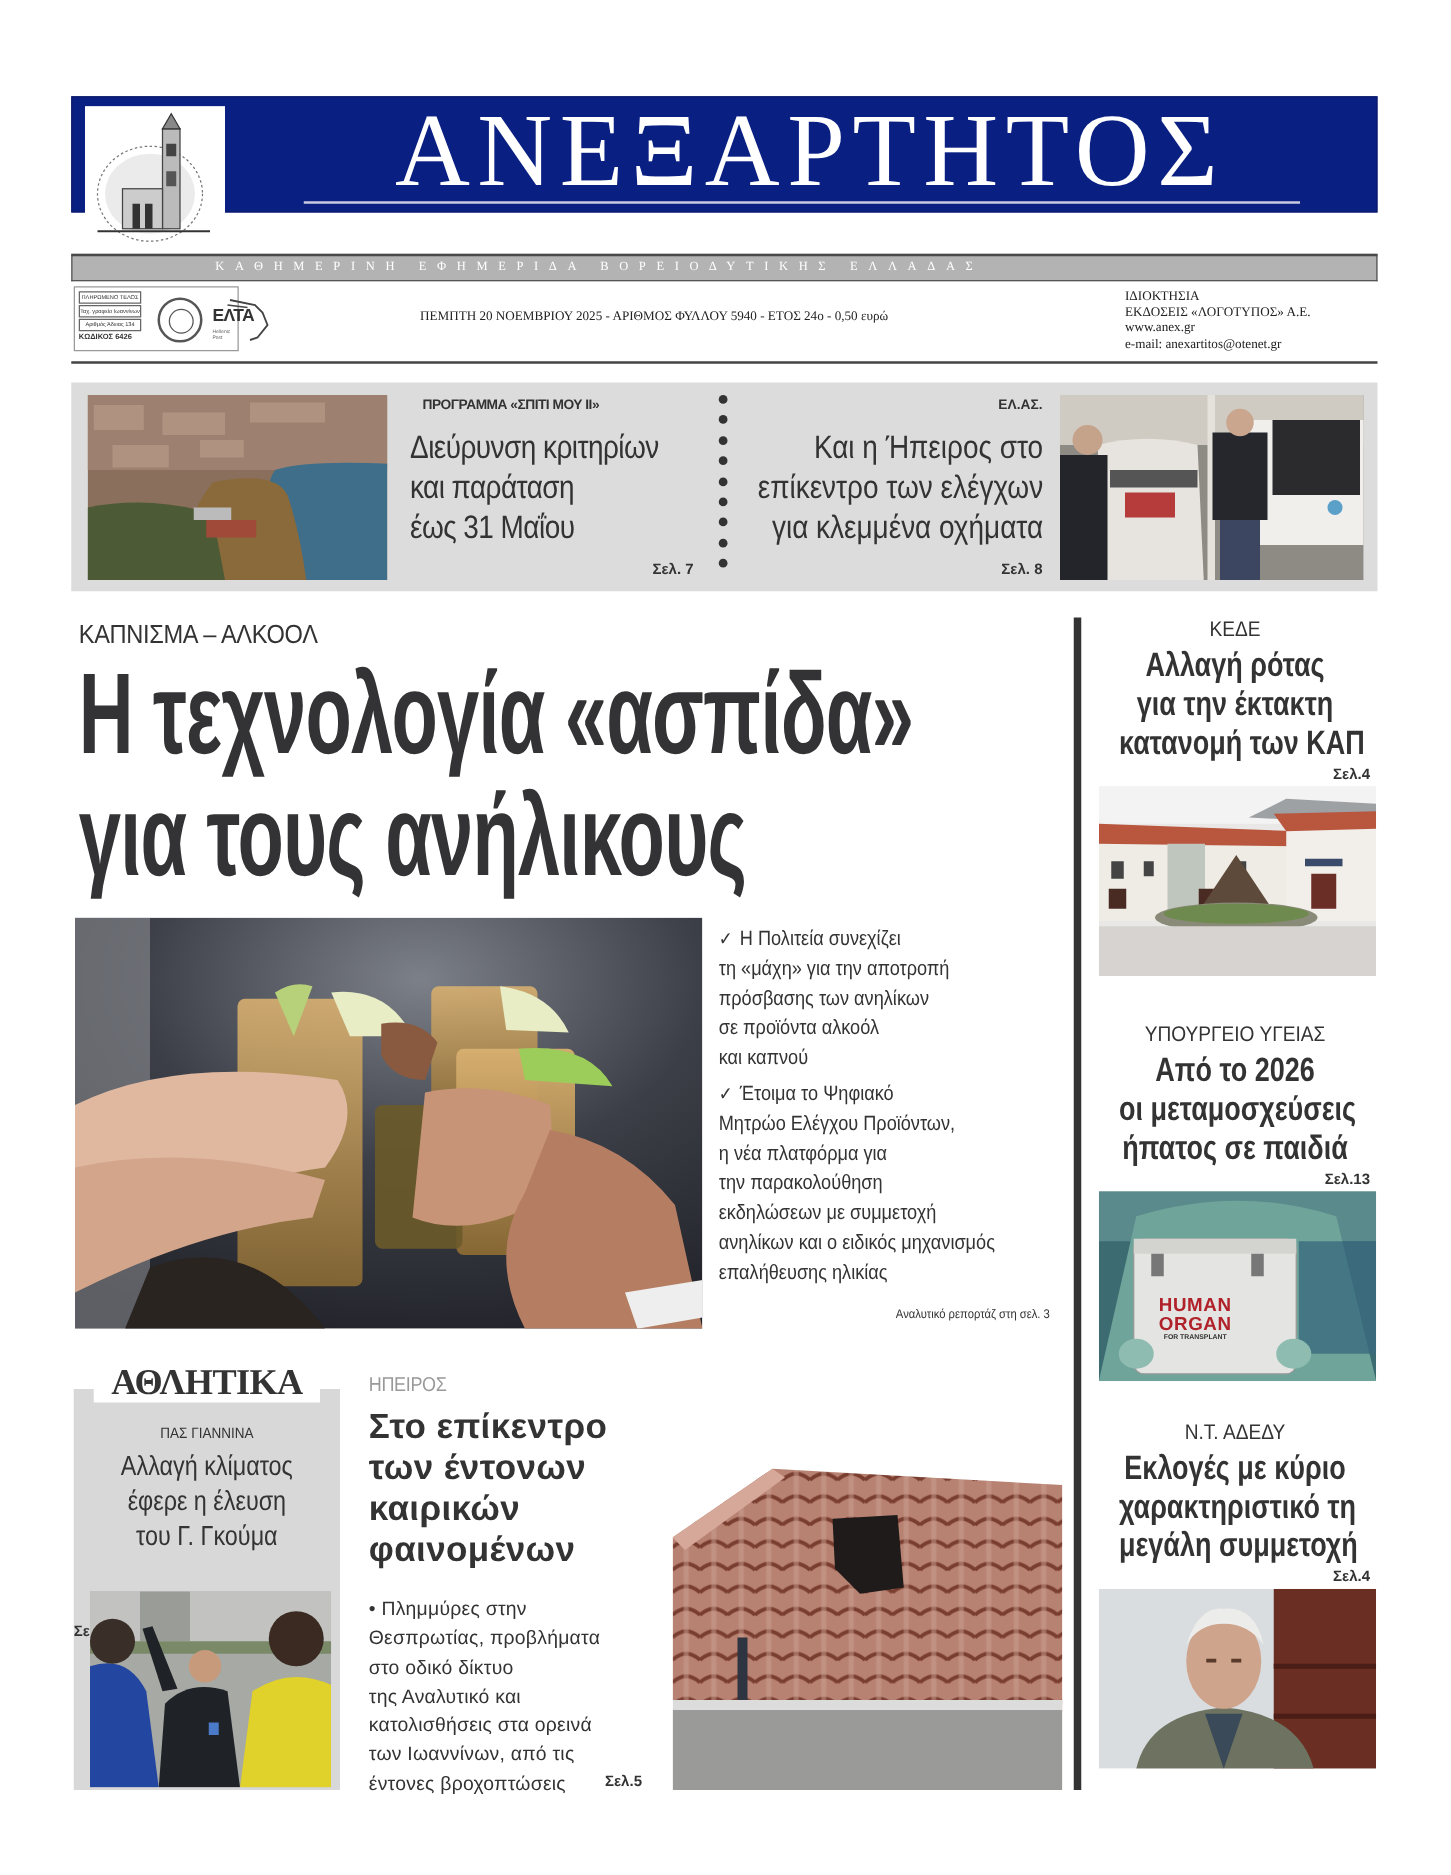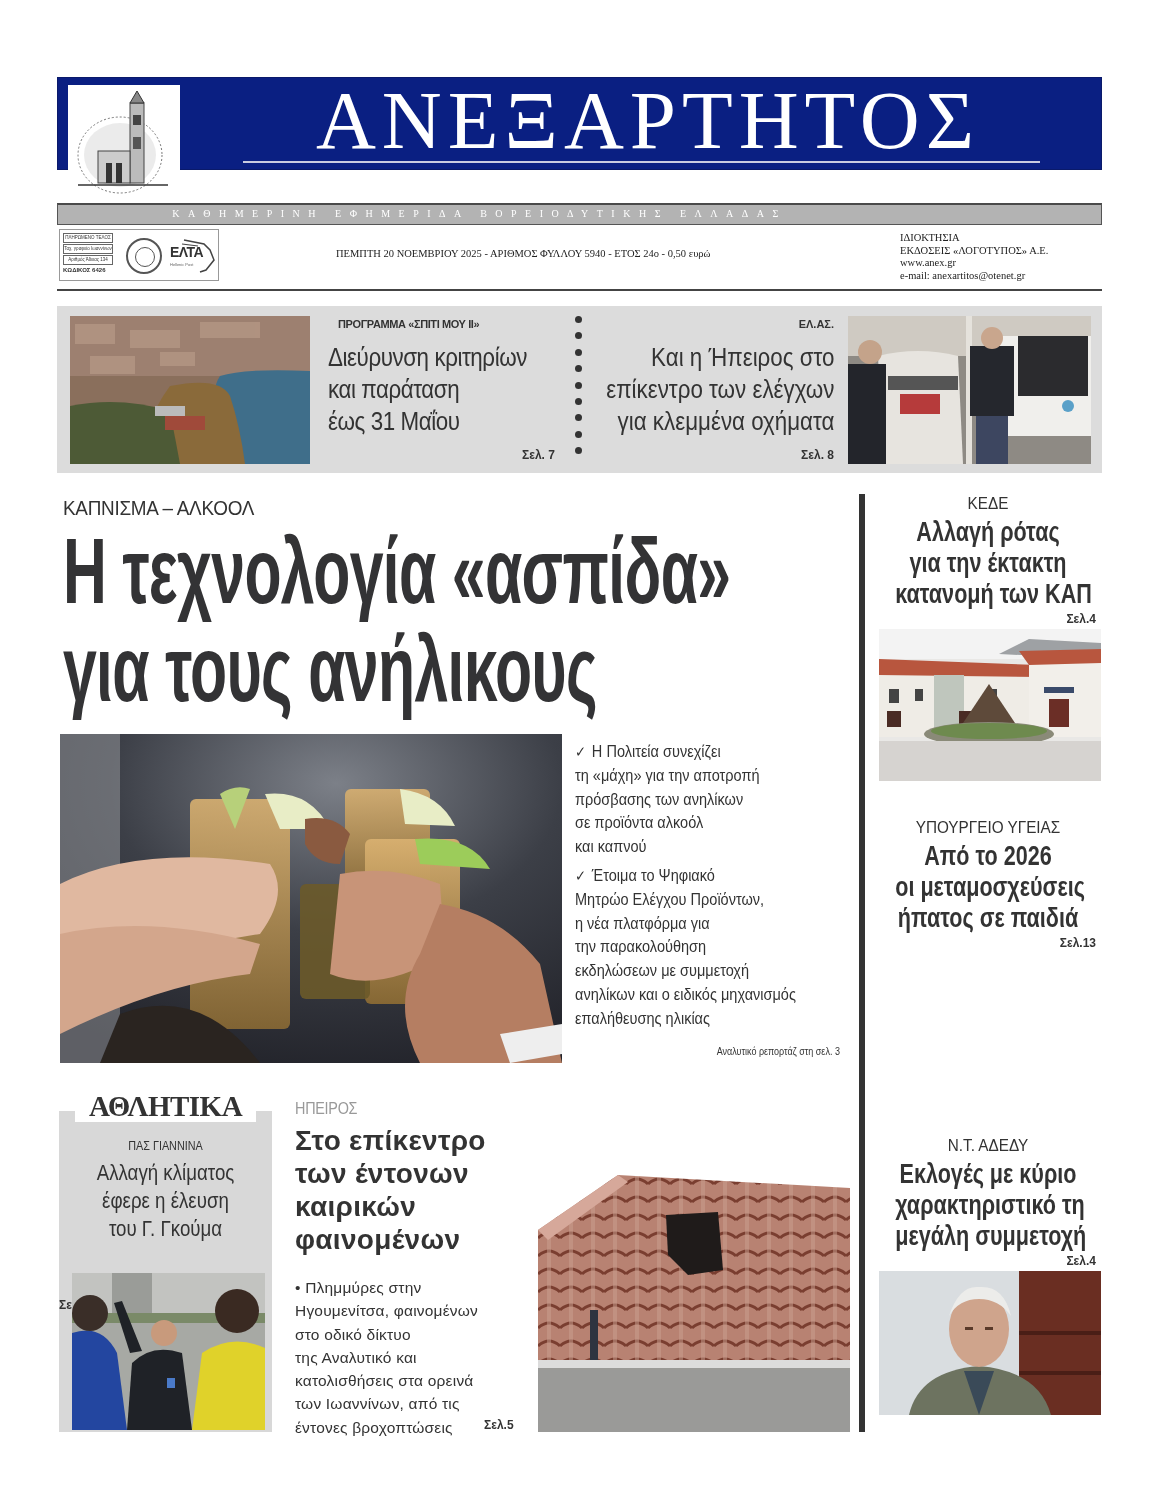--- a/index.html
+++ b/index.html
@@ -10,21 +10,21 @@
   .masthead { position: absolute; left: 57px; top: 77px; width: 1045px; height: 93px; background: #0a1f82; border: 1px solid #0a1a6a; }
   .logo-box { position: absolute; left: 10px; top: 7px; width: 112px; height: 113px; background: #ffffff; overflow: hidden; }
   .logo-box svg { width: 100%; height: 100%; }
   .title { position: absolute; left: 150px; top: 0px; width: 880px; text-align: center; color: #ffffff; font-family: "Liberation Serif", serif; font-size: 83px; letter-spacing: 6px; line-height: 84px; }
   .title-rule { position: absolute; left: 185px; top: 83px; width: 797px; height: 2px; background: #c9cbe0; }
   .subtitle { position: absolute; left: 185px; top: 89px; width: 797px; text-align: center; color: #ffffff; font-family: "Liberation Serif", serif; font-size: 25px; letter-spacing: 24px; line-height: 30px; }
   .tagline-bar { position: absolute; left: 57px; top: 203px; width: 1045px; height: 22px; background: #b3b3b3; border: 1px solid #555; border-top: 2px solid #4a4a4a; }
   .tagline { display: block; text-align: center; color: #ffffff; font-family: "Liberation Serif", serif; font-size: 10px; letter-spacing: 8.5px; line-height: 18px; padding-right: 200px; }
 
   
-  .postage { position: absolute; left: 59px; top: 229px; width: 160px; height: 52px; border: 1px solid #999; }
+  .postage { position: absolute; left: 59px; top: 229px; width: 132px; height: 52px; border: 1px solid #999; }
   .postage-stamp { position: absolute; left: 3px; top: 3px; width: 50px; height: 45px; font-size: 4.5px; color: #333; text-align: center; line-height: 6px; }
   .postage-stamp .cell { border: 1px solid #666; margin-bottom: 1px; padding: 1px 0; }
   .postage-code { font-size: 6px; font-weight: bold; text-align: left; margin-top: 2px; }
   .seal { position: absolute; left: 66px; top: 8px; width: 36px; height: 36px; border: 2px solid #555; border-radius: 50%; }
   .seal::after { content: ""; position: absolute; left: 7px; top: 7px; width: 18px; height: 18px; border: 1.5px solid #555; border-radius: 50%; }
   .elta { position: absolute; left: 110px; top: 14px; font-size: 14px; font-weight: bold; color: #333; letter-spacing: -0.5px; }
   .elta-sub { position: absolute; left: 110px; top: 32px; font-size: 4px; color: #666; }
   .elta-wing { position: absolute; left: 120px; top: 6px; width: 36px; height: 38px; }
   .issue-line { position: absolute; left: 336px; top: 248px; font-family: "Liberation Serif", serif; font-size: 10.5px; color: #222; white-space: nowrap; }
   .publisher { position: absolute; left: 900px; top: 232px; width: 210px; text-align: left; font-family: "Liberation Serif", serif; font-size: 10.5px; line-height: 12.5px; color: #222; }
@@ -304,20 +304,39 @@
   </div>
 
   <div class="side s2">
     <div class="side-kicker">ΥΠΟΥΡΓΕΙΟ ΥΓΕΙΑΣ</div>
     <div class="side-head">
       <div>Από το 2026</div>
       <div>οι μεταμοσχεύσεις</div>
       <div>ήπατος σε παιδιά</div>
     </div>
     <div class="side-page">Σελ.13</div>
+    <div class="side-img" style="height:152px;position:relative">
+      <svg viewBox="0 0 222 152" preserveAspectRatio="none">
+        <rect width="222" height="152" fill="#3d6b72"></rect>
+        <rect x="0" y="0" width="222" height="40" fill="#5a8a8c"></rect>
+        <path d="M30 20 Q111 -5 190 20 L222 152 L0 152 Z" fill="#6fa49a"></path>
+        <rect x="160" y="40" width="62" height="90" fill="#3a6a7e" opacity="0.8"></rect>
+        <rect x="28" y="38" width="130" height="108" rx="8" fill="#e4e4e2" stroke="#999" stroke-width="1"></rect>
+        <rect x="28" y="38" width="130" height="12" fill="#d3d3d0"></rect>
+        <rect x="42" y="50" width="10" height="18" fill="#777"></rect>
+        <rect x="122" y="50" width="10" height="18" fill="#777"></rect>
+        <ellipse cx="30" cy="130" rx="14" ry="12" fill="#8fbcb0"></ellipse>
+        <ellipse cx="156" cy="130" rx="14" ry="12" fill="#8fbcb0"></ellipse>
+      </svg>
+      <div style="position:absolute;left:48px;top:84px;color:#b0212a;font-weight:bold;font-size:15px;line-height:15px;letter-spacing:0.5px">
+        <div>HUMAN</div>
+        <div>ORGAN</div>
+        <div style="font-size:5.5px;line-height:7px;color:#333;letter-spacing:0">FOR TRANSPLANT</div>
+      </div>
+    </div>
   </div>
 
   <div class="side s3">
     <div class="side-kicker">Ν.Τ. ΑΔΕΔΥ</div>
     <div class="side-head">
       <div>Εκλογές με κύριο</div>
       <div>χαρακτηριστικό τη</div>
       <div>μεγάλη συμμετοχή</div>
     </div>
     <div class="side-page">Σελ.4</div>
@@ -369,21 +388,21 @@
 <article>
   <div class="ep-kicker">ΗΠΕΙΡΟΣ</div>
   <div class="ep-head">
     <div>Στο επίκεντρο</div>
     <div>των έντονων</div>
     <div>καιρικών</div>
     <div>φαινομένων</div>
   </div>
   <div class="ep-body">
     <div>• Πλημμύρες στην</div>
-    <div>Ηγουμενίτσα, φαινομένων</div>
+    <div>Θεσπρωτίας, προβλήματα</div>
     <div>στο οδικό δίκτυο</div>
     <div>της Αναλυτικό και</div>
     <div>κατολισθήσεις στα ορεινά</div>
     <div>των Ιωαννίνων, από τις</div>
     <div>έντονες βροχοπτώσεις</div>
   </div>
   <div class="ep-page">Σελ.5</div>
   <div class="ep-img">
     <svg viewBox="0 0 312 262" preserveAspectRatio="none">
       <defs>

